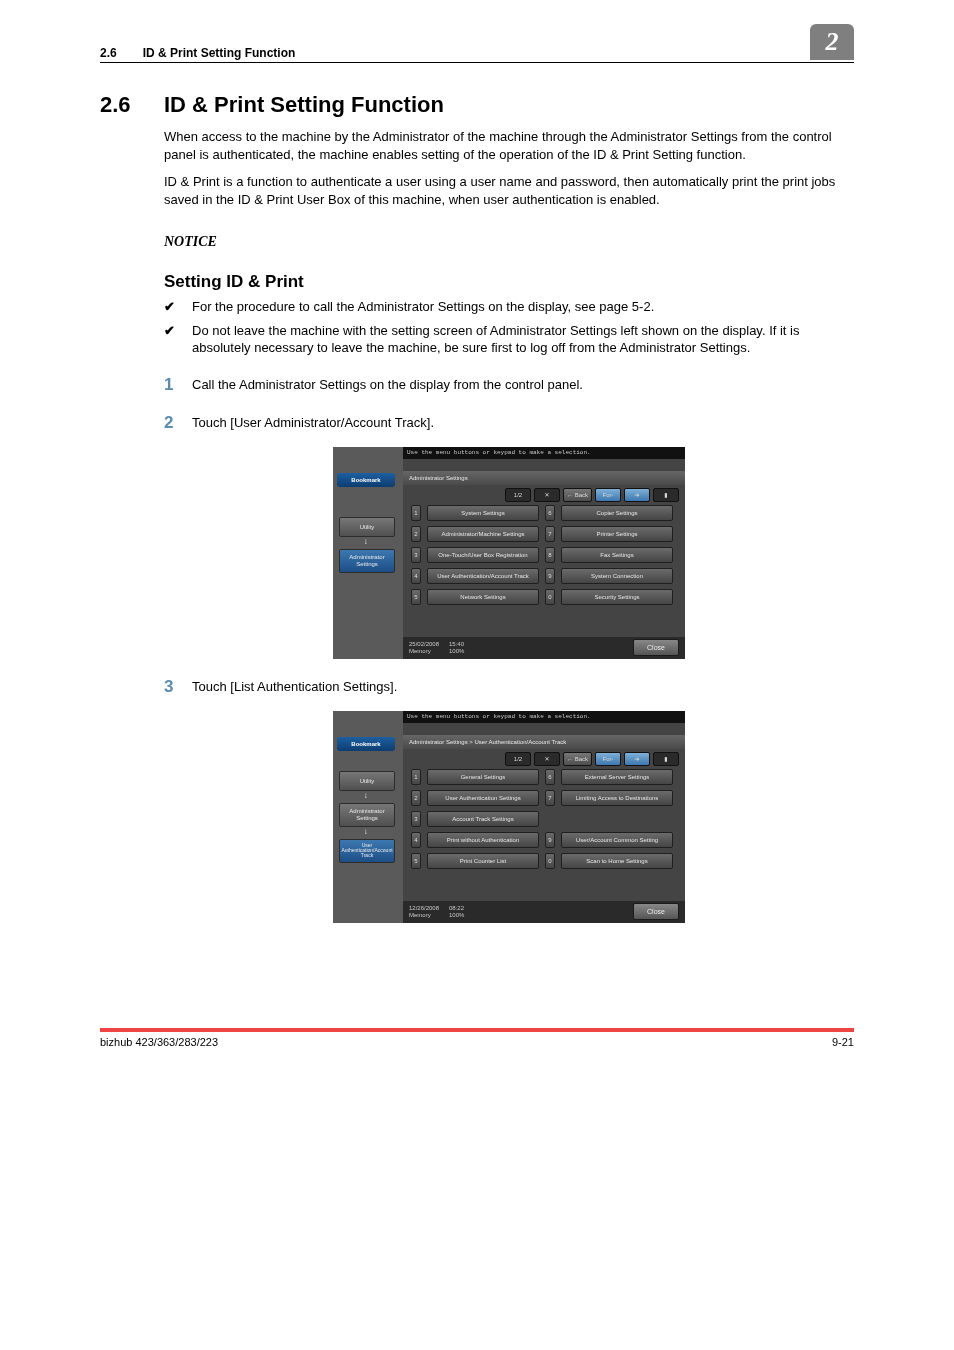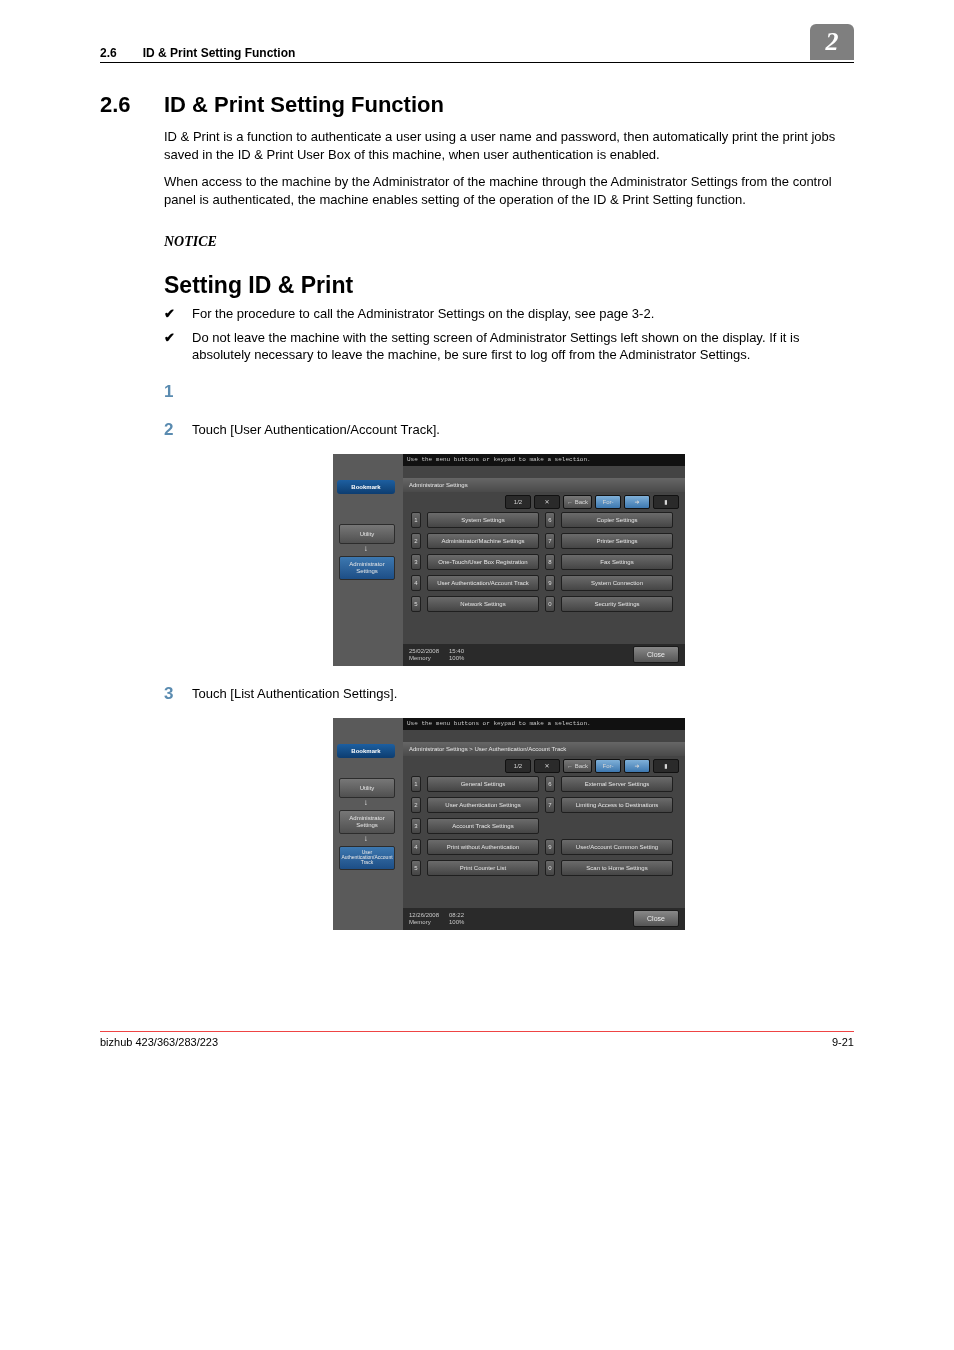--- a/index.html
+++ b/index.html
@@ -53,21 +53,21 @@
     font-size: 26px;
     color: #fff;
   }
 
   
   .footer {
     position: absolute;
     bottom: 38px;
     left: 100px;
     right: 100px;
-    border-top: 1px solid #ef4444;
+    border-top: 4px solid #ef4444;
     display: flex;
     justify-content: space-between;
     padding-top: 4px;
     font-size: 11px;
   }
 
   
   .content {
     position: absolute;
     top: 92px;
@@ -100,21 +100,21 @@
     margin-top: 26px;
   }
   .notice-body {
     font-family: Georgia, "Times New Roman", serif;
     font-style: italic;
     font-size: 13px;
     line-height: 1.35;
     margin-top: 2px;
   }
   .h3 {
-    font-size: 23px;
+    font-size: 17px;
     font-weight: bold;
     margin-top: 22px;
   }
   .check-row {
     display: flex;
     align-items: flex-start;
     font-size: 13px;
     line-height: 1.35;
     margin-top: 6px;
   }
@@ -233,42 +233,43 @@
     <span>2</span>
   </div>
 
   <div class="content">
     <div class="sec-row">
       <div class="sec-num">2.6</div>
       <div class="sec-title">ID &amp; Print Setting Function</div>
     </div>
 
     <div class="body-col">
+      <div class="para">When access to the machine by the Administrator of the machine through the Administrator Settings from the control panel is authenticated, the machine enables setting of the operation of the ID &amp; Print Setting function.</div>
       <div class="para">ID &amp; Print is a function to authenticate a user using a user name and password, then automatically print the print jobs saved in the ID &amp; Print User Box of this machine, when user authentication is enabled.</div>
-      <div class="para">When access to the machine by the Administrator of the machine through the Administrator Settings from the control panel is authenticated, the machine enables setting of the operation of the ID &amp; Print Setting function.</div>
 
       <div class="notice">NOTICE</div>
 
       <div class="h3">Setting ID &amp; Print</div>
 
       <div class="check-row">
         <span class="mark">✔</span>
-        <span>For the procedure to call the Administrator Settings on the display, see page 3-2.</span>
+        <span>For the procedure to call the Administrator Settings on the display, see page 5-2.</span>
       </div>
       <div class="check-row">
         <span class="mark">✔</span>
         <span>Do not leave the machine with the setting screen of Administrator Settings left shown on the display. If it is absolutely necessary to leave the machine, be sure first to log off from the Administrator Settings.</span>
       </div>
 
       <div class="step-row">
         <span class="step-num">1</span>
+        <span class="step-text">Call the Administrator Settings on the display from the control panel.</span>
       </div>
       <div class="step-row">
         <span class="step-num">2</span>
-        <span class="step-text">Touch [User Authentication/Account Track].</span>
+        <span class="step-text">Touch [User Administrator/Account Track].</span>
       </div>
 
       <div class="shot" id="shot1">
         <div class="leftcol">
           <div class="bookmark-tab">Bookmark</div>
           <div class="side-btn" style="top:70px">Utility</div>
           <div class="side-sep" style="top:90px">↓</div>
           <div class="side-btn active" style="top:102px;height:22px;line-height:1.1">Administrator Settings</div>
         </div>
         <div class="topbar">Use the menu buttons or keypad to make a selection.</div>

